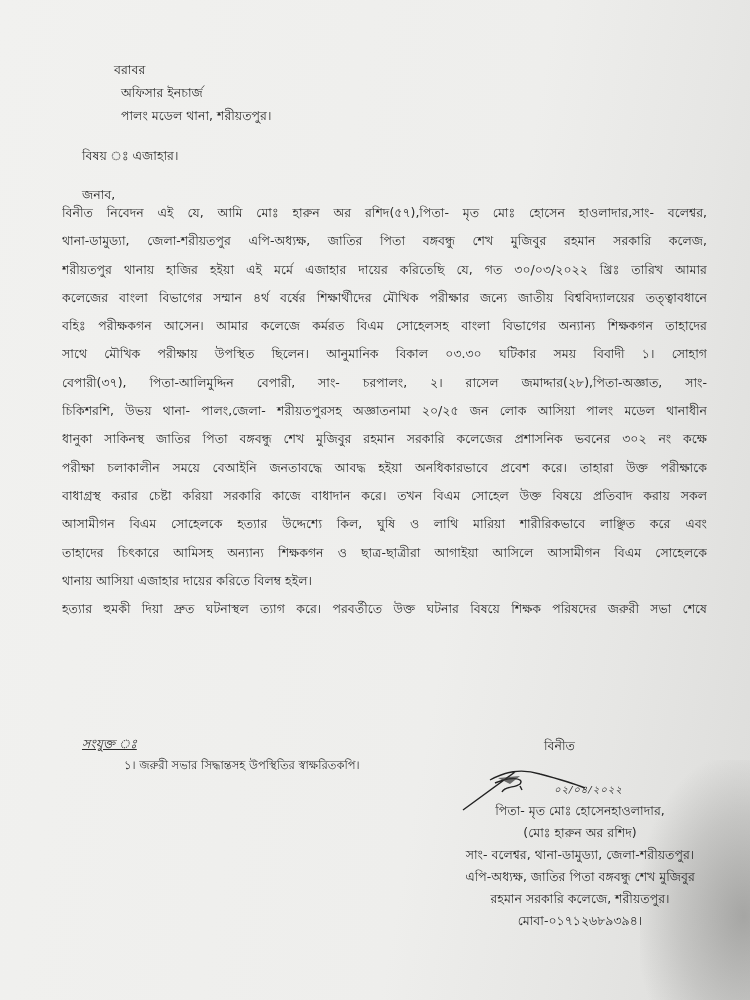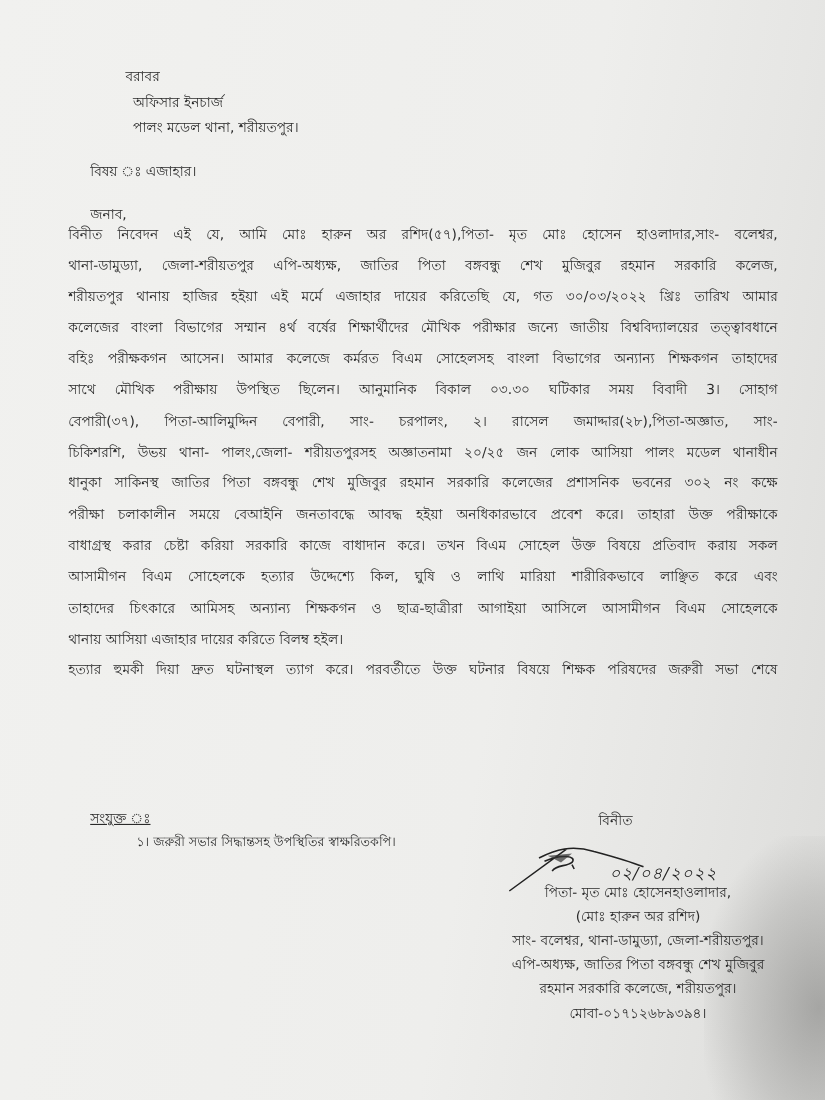--- a/index.html
+++ b/index.html
@@ -10,25 +10,25 @@
   }
   .shadow {
     position:absolute; left:640px; top:760px; width:130px; height:260px;
     background: radial-gradient(ellipse at 80% 60%, rgba(120,120,118,0.55) 0%, rgba(150,150,148,0.35) 45%, rgba(200,200,198,0) 75%);
     pointer-events:none;
   }
   .t { position:absolute; font-size:12.5px; white-space:nowrap; line-height:1; }
   .para { position:absolute; left:62px; width:645px; font-size:12.5px; }
   .para .line { height:28.3px; line-height:28.3px; white-space:nowrap; overflow:hidden; text-align:justify; text-align-last:justify; }
   .para .line.last { text-align-last:left; }
-  .att-head { text-decoration:underline; }
+  .att-head { text-decoration:underline;font-style:italic; }
   .sig-block { position:absolute; left:420px; top:800px; width:320px; text-align:center; font-size:12.5px; }
   .sig-block div { height:22px; line-height:22px; white-space:nowrap; }
   .sign-svg { position:absolute; left:460px; top:758px; }
-  .date { position:absolute; left:554px; top:782px; font-family:"DejaVu Serif", serif; font-size:15px; font-style:italic; color:#222; letter-spacing:1px; }
+  .date { position:absolute; left:554px; top:782px; font-family:"DejaVu Serif", serif; font-size:10px; font-style:italic; color:#222; letter-spacing:1px; }
 </style>
 </head>
 <body>
 
 <div class="shadow"></div>
 
 <div>
   <span class="t" style="left:82px;top:64px;margin-left:32px;">বরাবর</span>
   <span class="t" style="left:121px;top:87px;">অফিসার ইনচার্জ</span>
   <span class="t" style="left:121px;top:110px;">পালং মডেল থানা, শরীয়তপুর।</span>
@@ -36,21 +36,21 @@
   <span class="t" style="left:82px;top:150px;">বিষয় ঃ এজাহার।</span>
 
   <span class="t" style="left:82px;top:189px;">জনাব,</span>
 
   <div class="para" style="top:199px;">
     <div class="line">বিনীত নিবেদন এই যে, আমি মোঃ হারুন অর রশিদ(৫৭),পিতা- মৃত মোঃ হোসেন হাওলাদার,সাং- বলেশ্বর,</div>
     <div class="line">থানা-ডামুড্যা, জেলা-শরীয়তপুর এপি-অধ্যক্ষ, জাতির পিতা বঙ্গবন্ধু শেখ মুজিবুর রহমান সরকারি কলেজ,</div>
     <div class="line">শরীয়তপুর থানায় হাজির হইয়া এই মর্মে এজাহার দায়ের করিতেছি যে, গত ৩০/০৩/২০২২ খ্রিঃ তারিখ আমার</div>
     <div class="line">কলেজের বাংলা বিভাগের সম্মান ৪র্থ বর্ষের শিক্ষার্থীদের মৌখিক পরীক্ষার জন্যে জাতীয় বিশ্ববিদ্যালয়ের তত্ত্বাবধানে</div>
     <div class="line">বহিঃ পরীক্ষকগন আসেন। আমার কলেজে কর্মরত বিএম সোহেলসহ বাংলা বিভাগের অন্যান্য শিক্ষকগন তাহাদের</div>
-    <div class="line">সাথে মৌখিক পরীক্ষায় উপস্থিত ছিলেন। আনুমানিক বিকাল ০৩.৩০ ঘটিকার সময় বিবাদী 3। সোহাগ</div>
+    <div class="line">সাথে মৌখিক পরীক্ষায় উপস্থিত ছিলেন। আনুমানিক বিকাল ০৩.৩০ ঘটিকার সময় বিবাদী ১। সোহাগ</div>
     <div class="line">বেপারী(৩৭), পিতা-আলিমুদ্দিন বেপারী, সাং- চরপালং, ২। রাসেল জমাদ্দার(২৮),পিতা-অজ্ঞাত, সাং-</div>
     <div class="line">চিকিশরশি, উভয় থানা- পালং,জেলা- শরীয়তপুরসহ অজ্ঞাতনামা ২০/২৫ জন লোক আসিয়া পালং মডেল থানাধীন</div>
     <div class="line">ধানুকা সাকিনস্থ জাতির পিতা বঙ্গবন্ধু শেখ মুজিবুর রহমান সরকারি কলেজের প্রশাসনিক ভবনের ৩০২ নং কক্ষে</div>
     <div class="line">পরীক্ষা চলাকালীন সময়ে বেআইনি জনতাবদ্ধে আবদ্ধ হইয়া  অনধিকারভাবে প্রবেশ করে। তাহারা উক্ত পরীক্ষাকে</div>
     <div class="line">বাধাগ্রস্থ করার চেষ্টা করিয়া সরকারি কাজে বাধাদান করে। তখন  বিএম সোহেল উক্ত বিষয়ে প্রতিবাদ করায় সকল</div>
     <div class="line">আসামীগন  বিএম সোহেলকে হত্যার উদ্দেশ্যে কিল, ঘুষি ও লাথি মারিয়া শারীরিকভাবে লাঞ্ছিত করে এবং</div>
     <div class="line">তাহাদের চিৎকারে আমিসহ অন্যান্য শিক্ষকগন ও ছাত্র-ছাত্রীরা আগাইয়া আসিলে আসামীগন বিএম সোহেলকে</div>
     <div class="line last">থানায় আসিয়া এজাহার দায়ের করিতে বিলম্ব হইল।</div>
     <div class="line">হত্যার হুমকী দিয়া দ্রুত ঘটনাস্থল ত্যাগ করে। পরবর্তীতে উক্ত ঘটনার বিষয়ে শিক্ষক পরিষদের জরুরী সভা শেষে</div>
   </div>

